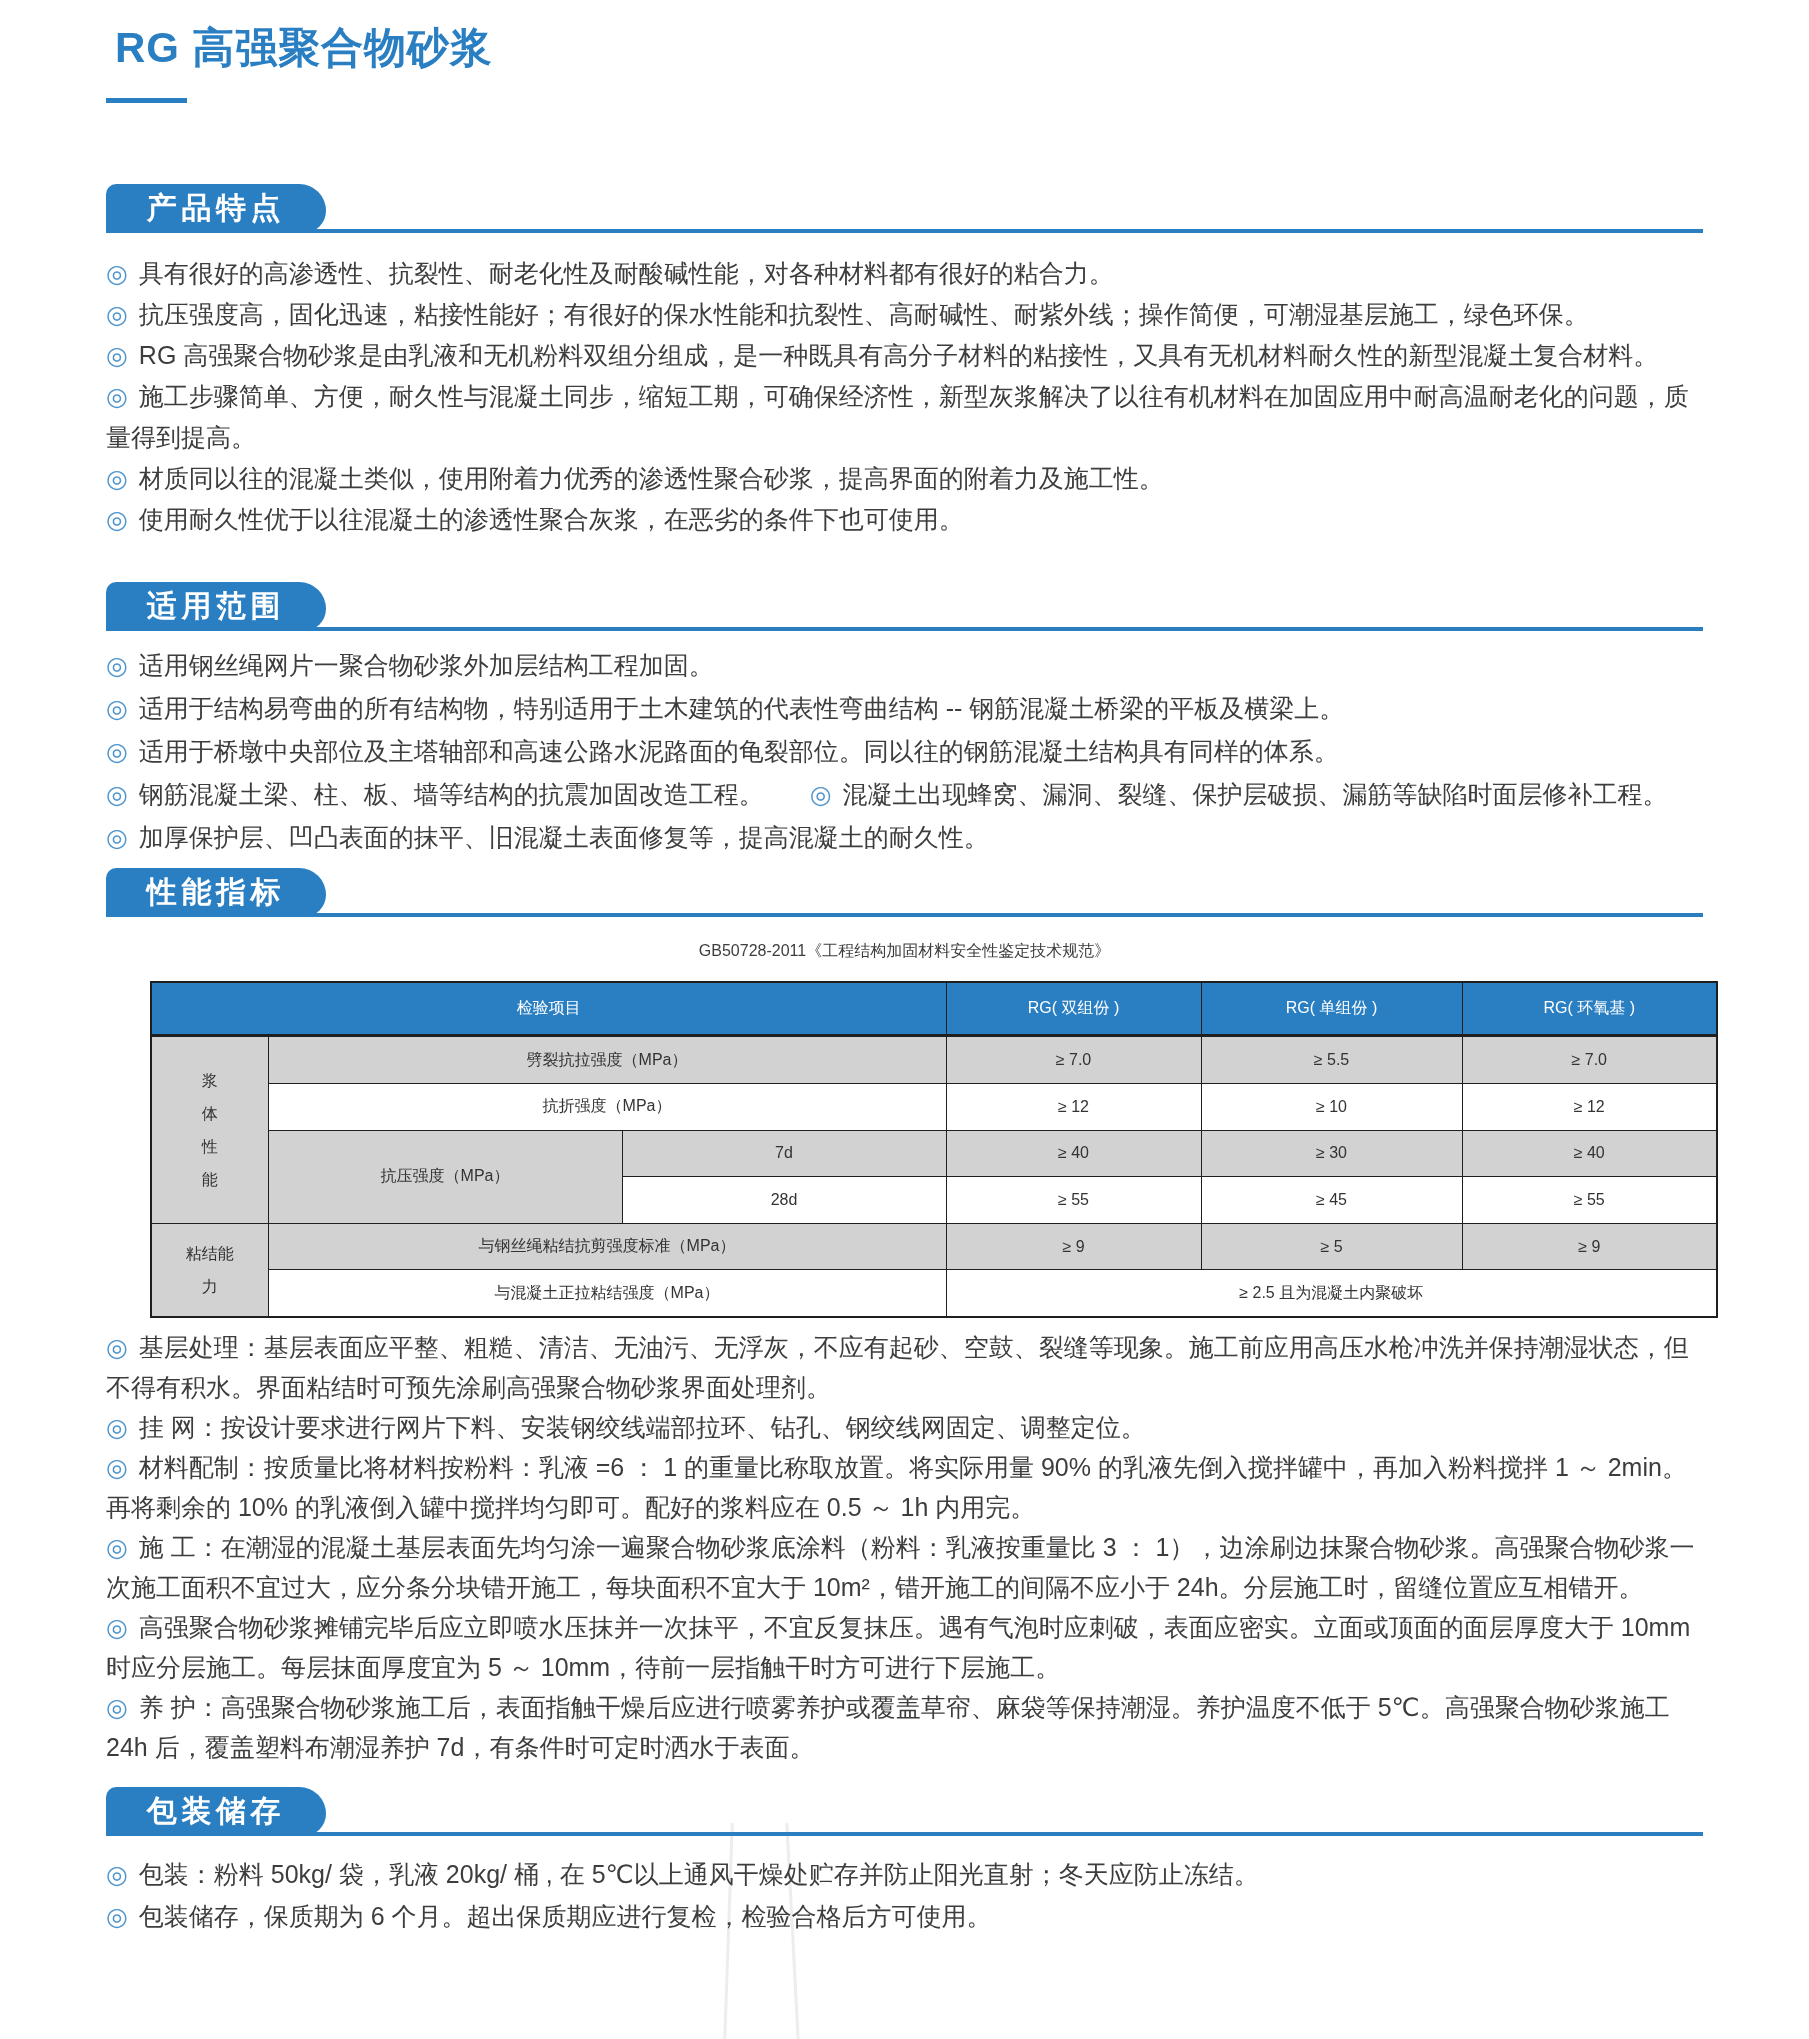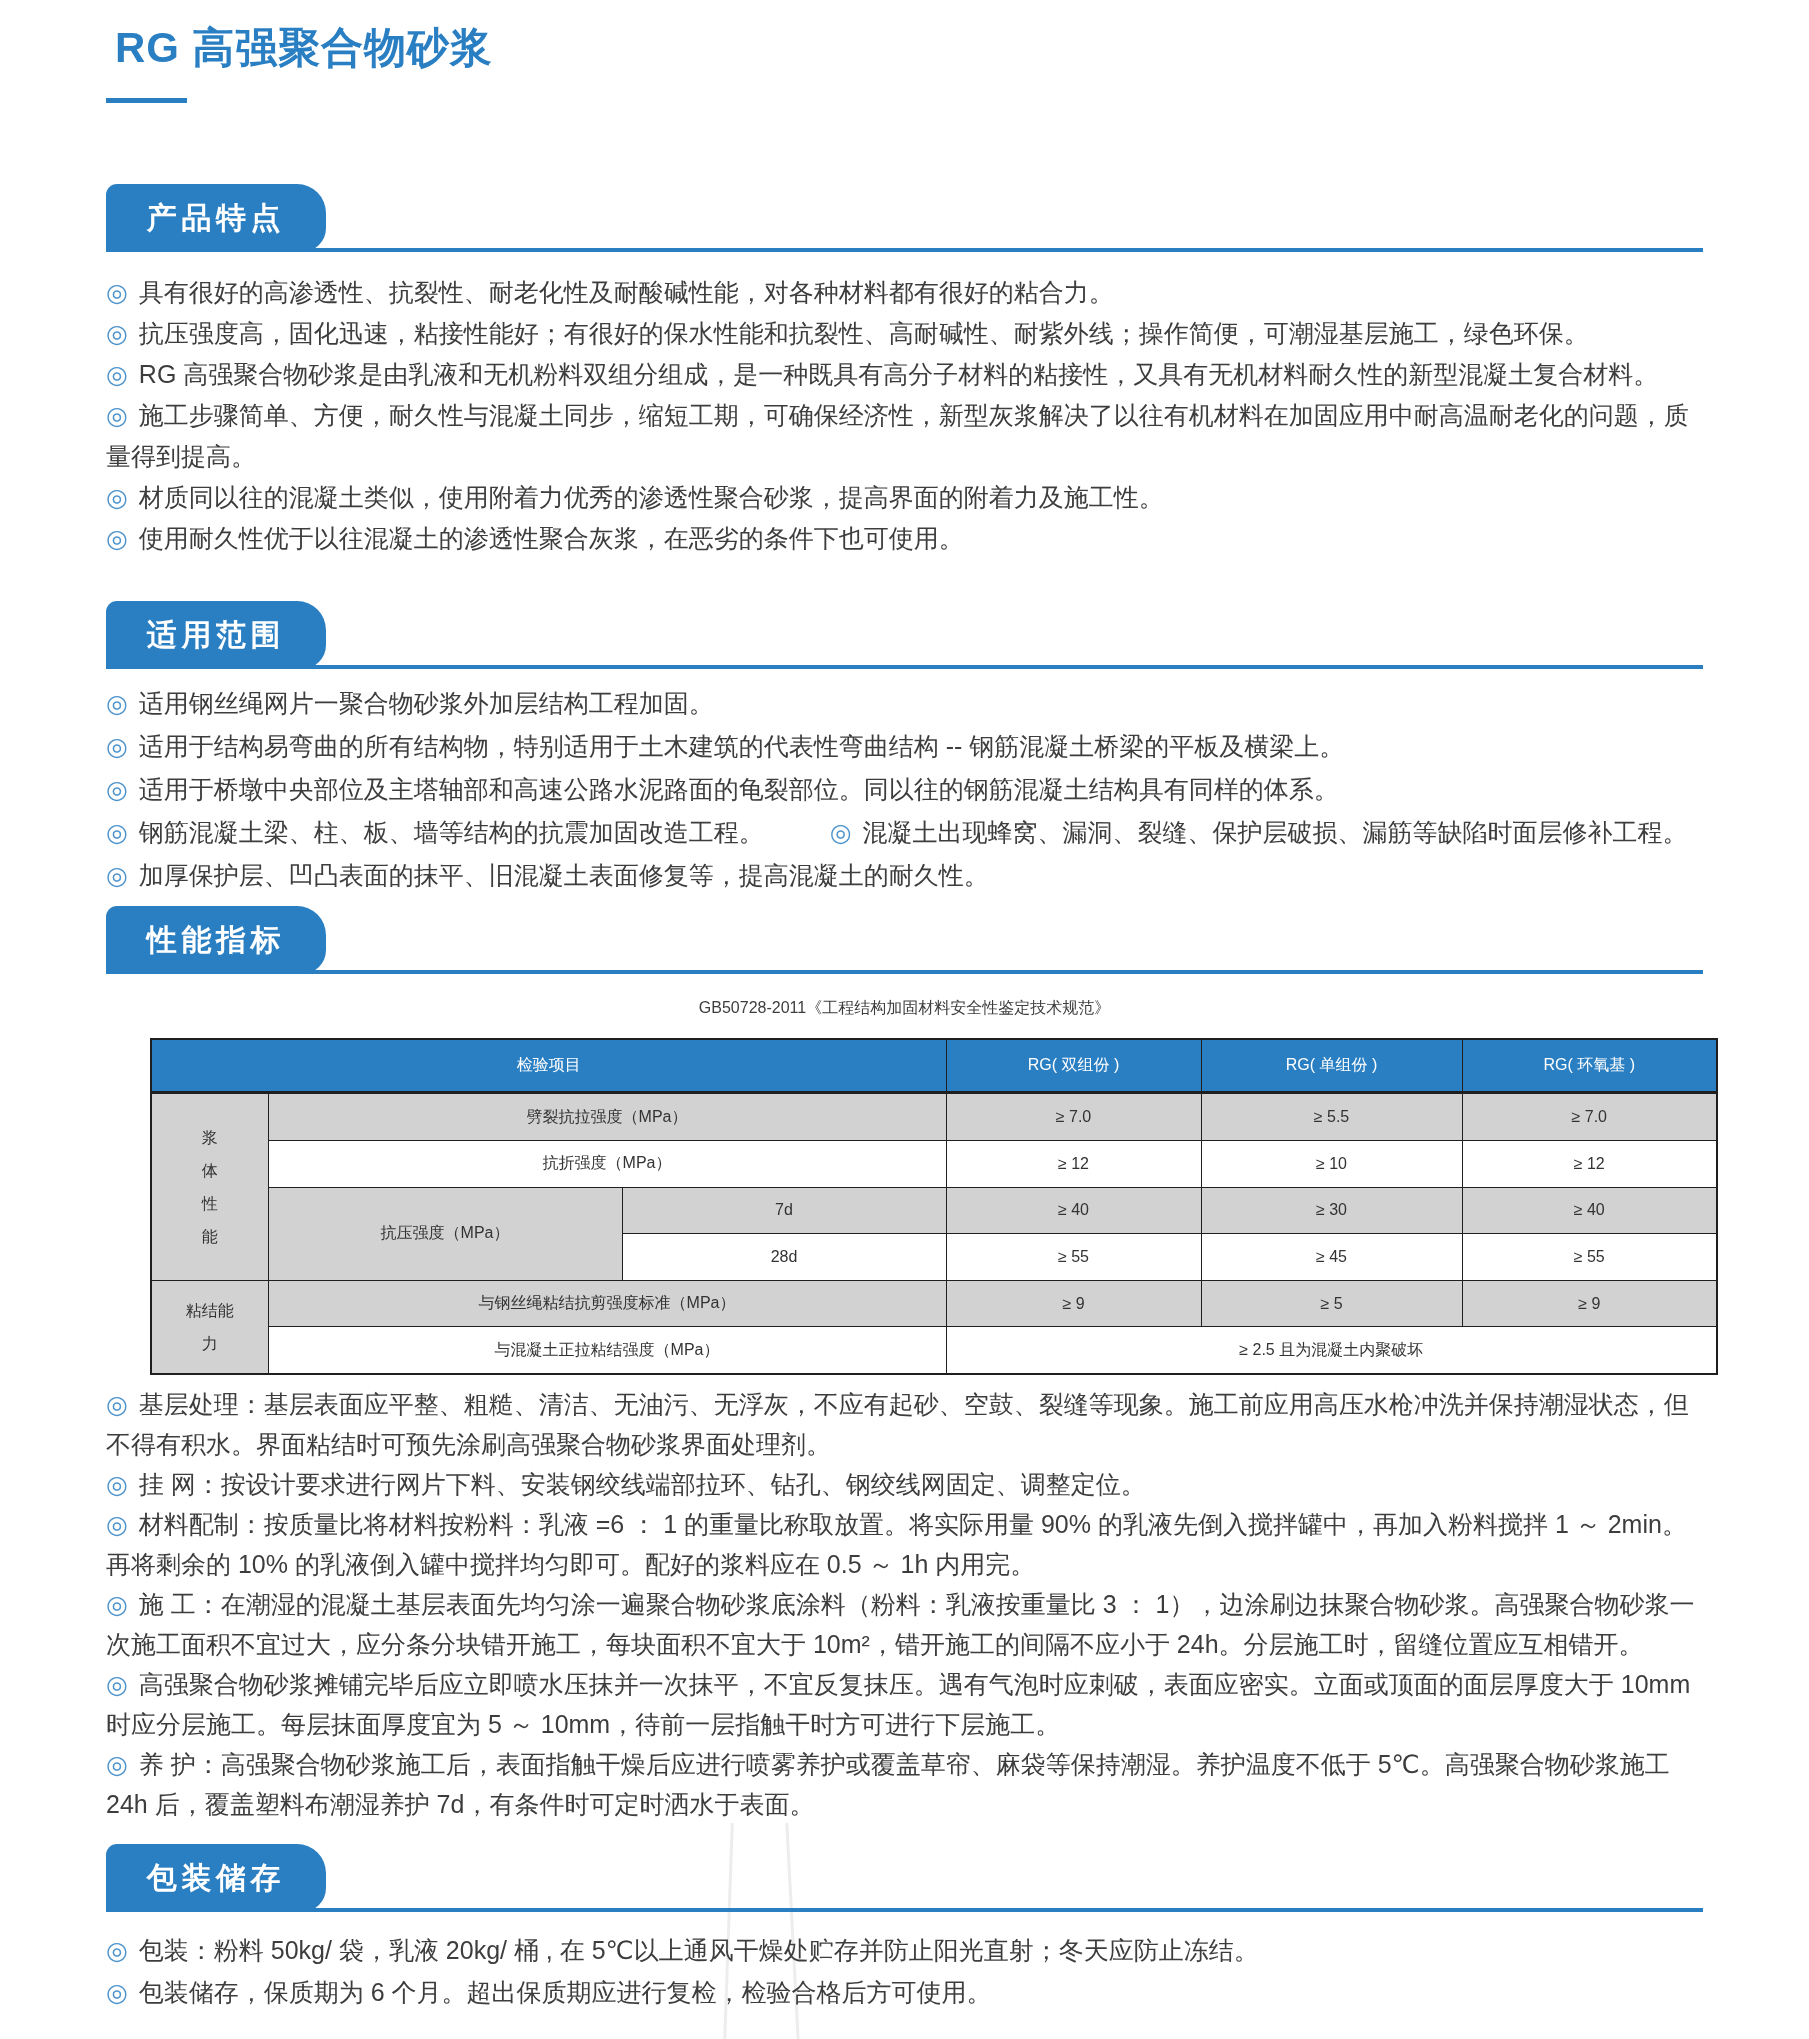--- a/index.html
+++ b/index.html
@@ -16,36 +16,36 @@
   }
   .content{padding:14.7px 106px 0 106px;}
   .page-title{
     margin:9px;font-size:42px;line-height:48px;font-weight:bold;
     color:var(--accent);letter-spacing:0.9px;
   }
   .title-dash{width:81px;height:5.5px;background:var(--accent);margin-top:26px;}
 
   .banner-row{position:relative;}
   .banner-tab{
-    width:220px;height:68px;background:var(--accent);
+    width:220px;height:49px;background:var(--accent);
     border-radius:11px 29px 24px 0;
     display:flex;align-items:center;justify-content:center;
     position:relative;z-index:2;
   }
   .banner-tab span{color:#ffffff;font-size:30px;font-weight:bold;letter-spacing:4.6px;}
   .banner-rule{height:4.6px;background:var(--accent);margin-top:-4.6px;position:relative;z-index:1;}
 
   .bullet-list{list-style:none;margin:0;padding:0;font-size:25px;color:var(--body-text);}
   .bullet-list li{margin:0;}
   .b{color:var(--bullet-blue);margin-right:11px;}
   .features-list{margin-top:20px;line-height:41px;}
   .scope-list{margin-top:13px;line-height:43px;}
   .process-list{margin-top:9.2px;line-height:40px;}
   .pack-list{margin-top:16.5px;line-height:42px;}
-  .pair-right{margin-left:59px;}
+  .pair-right{margin-left:39px;}
 
   .sec-features .banner-row{margin-top:81px;}
   .sec-scope .banner-row{margin-top:42px;}
   .sec-perf .banner-row{margin-top:9.2px;font-family:Liberation Serif, serif;}
   .sec-process .banner-row{margin-top:37px;}
   .sec-pack .banner-row{margin-top:20px;}
 
   .table-caption{margin-top:24px;text-align:center;font-size:16px;color:var(--body-text);}
   .spec-table{
     margin:18.4px 0 0 44px;border-collapse:collapse;table-layout:fixed;

